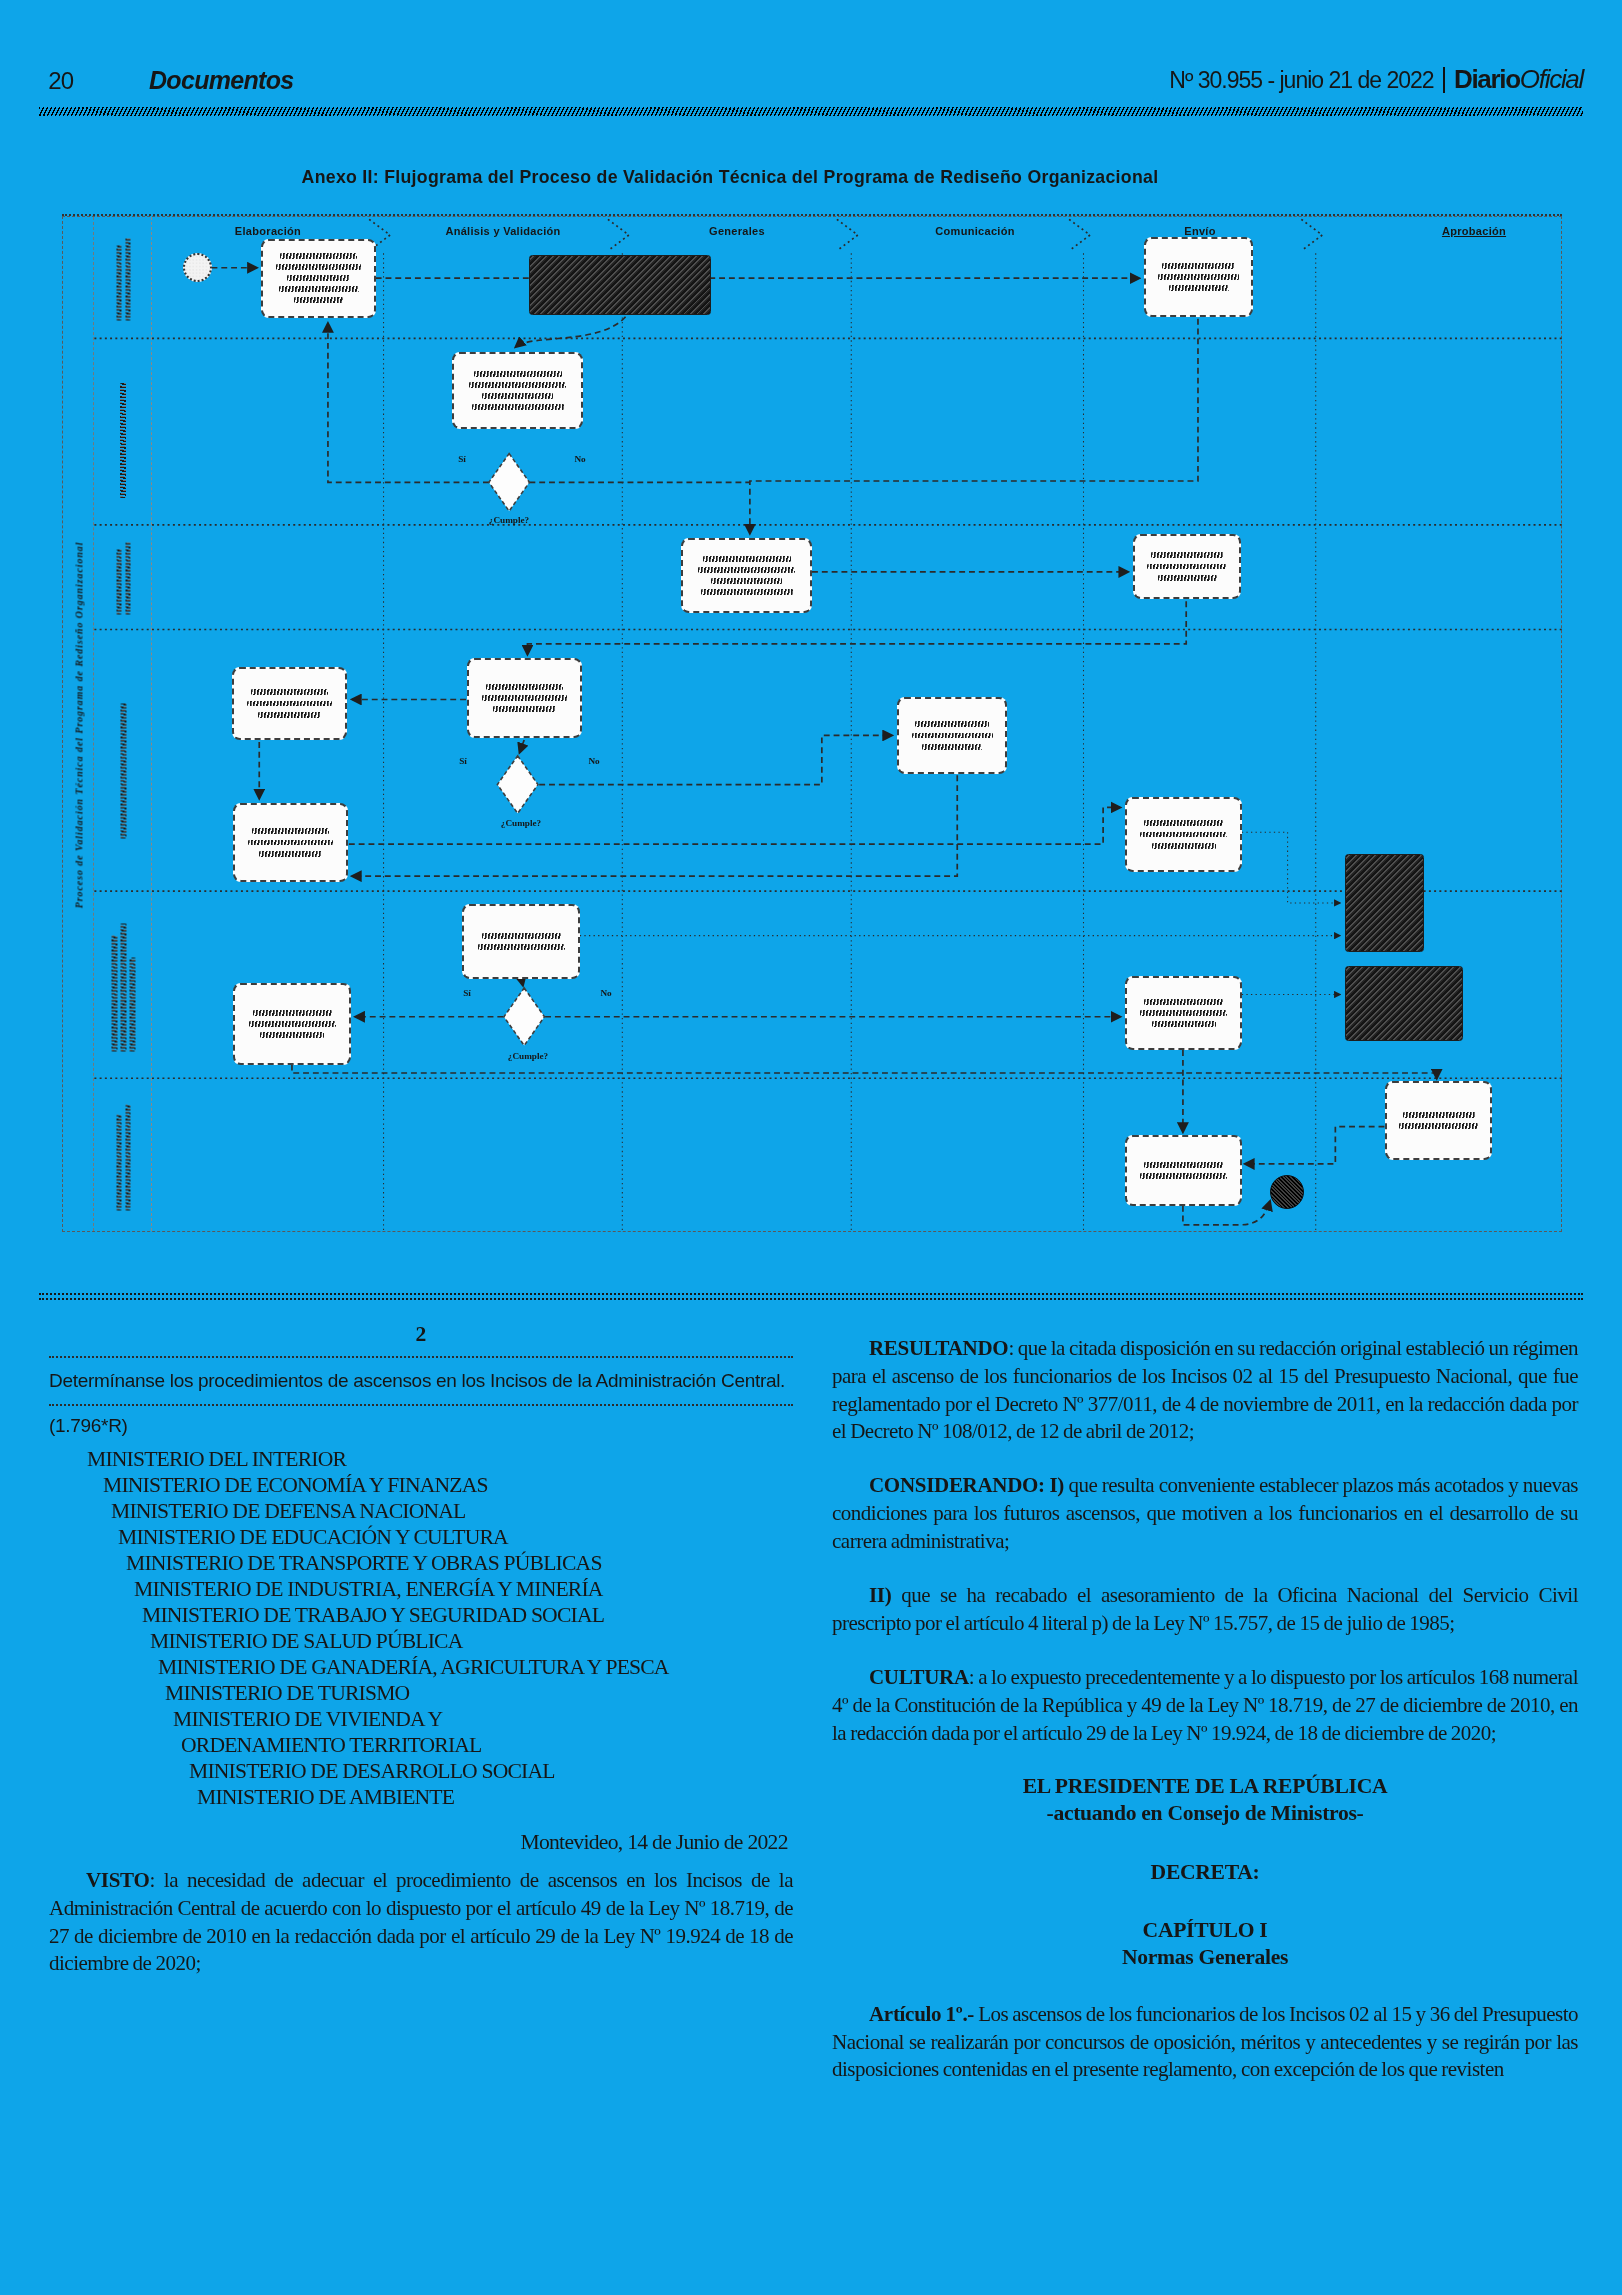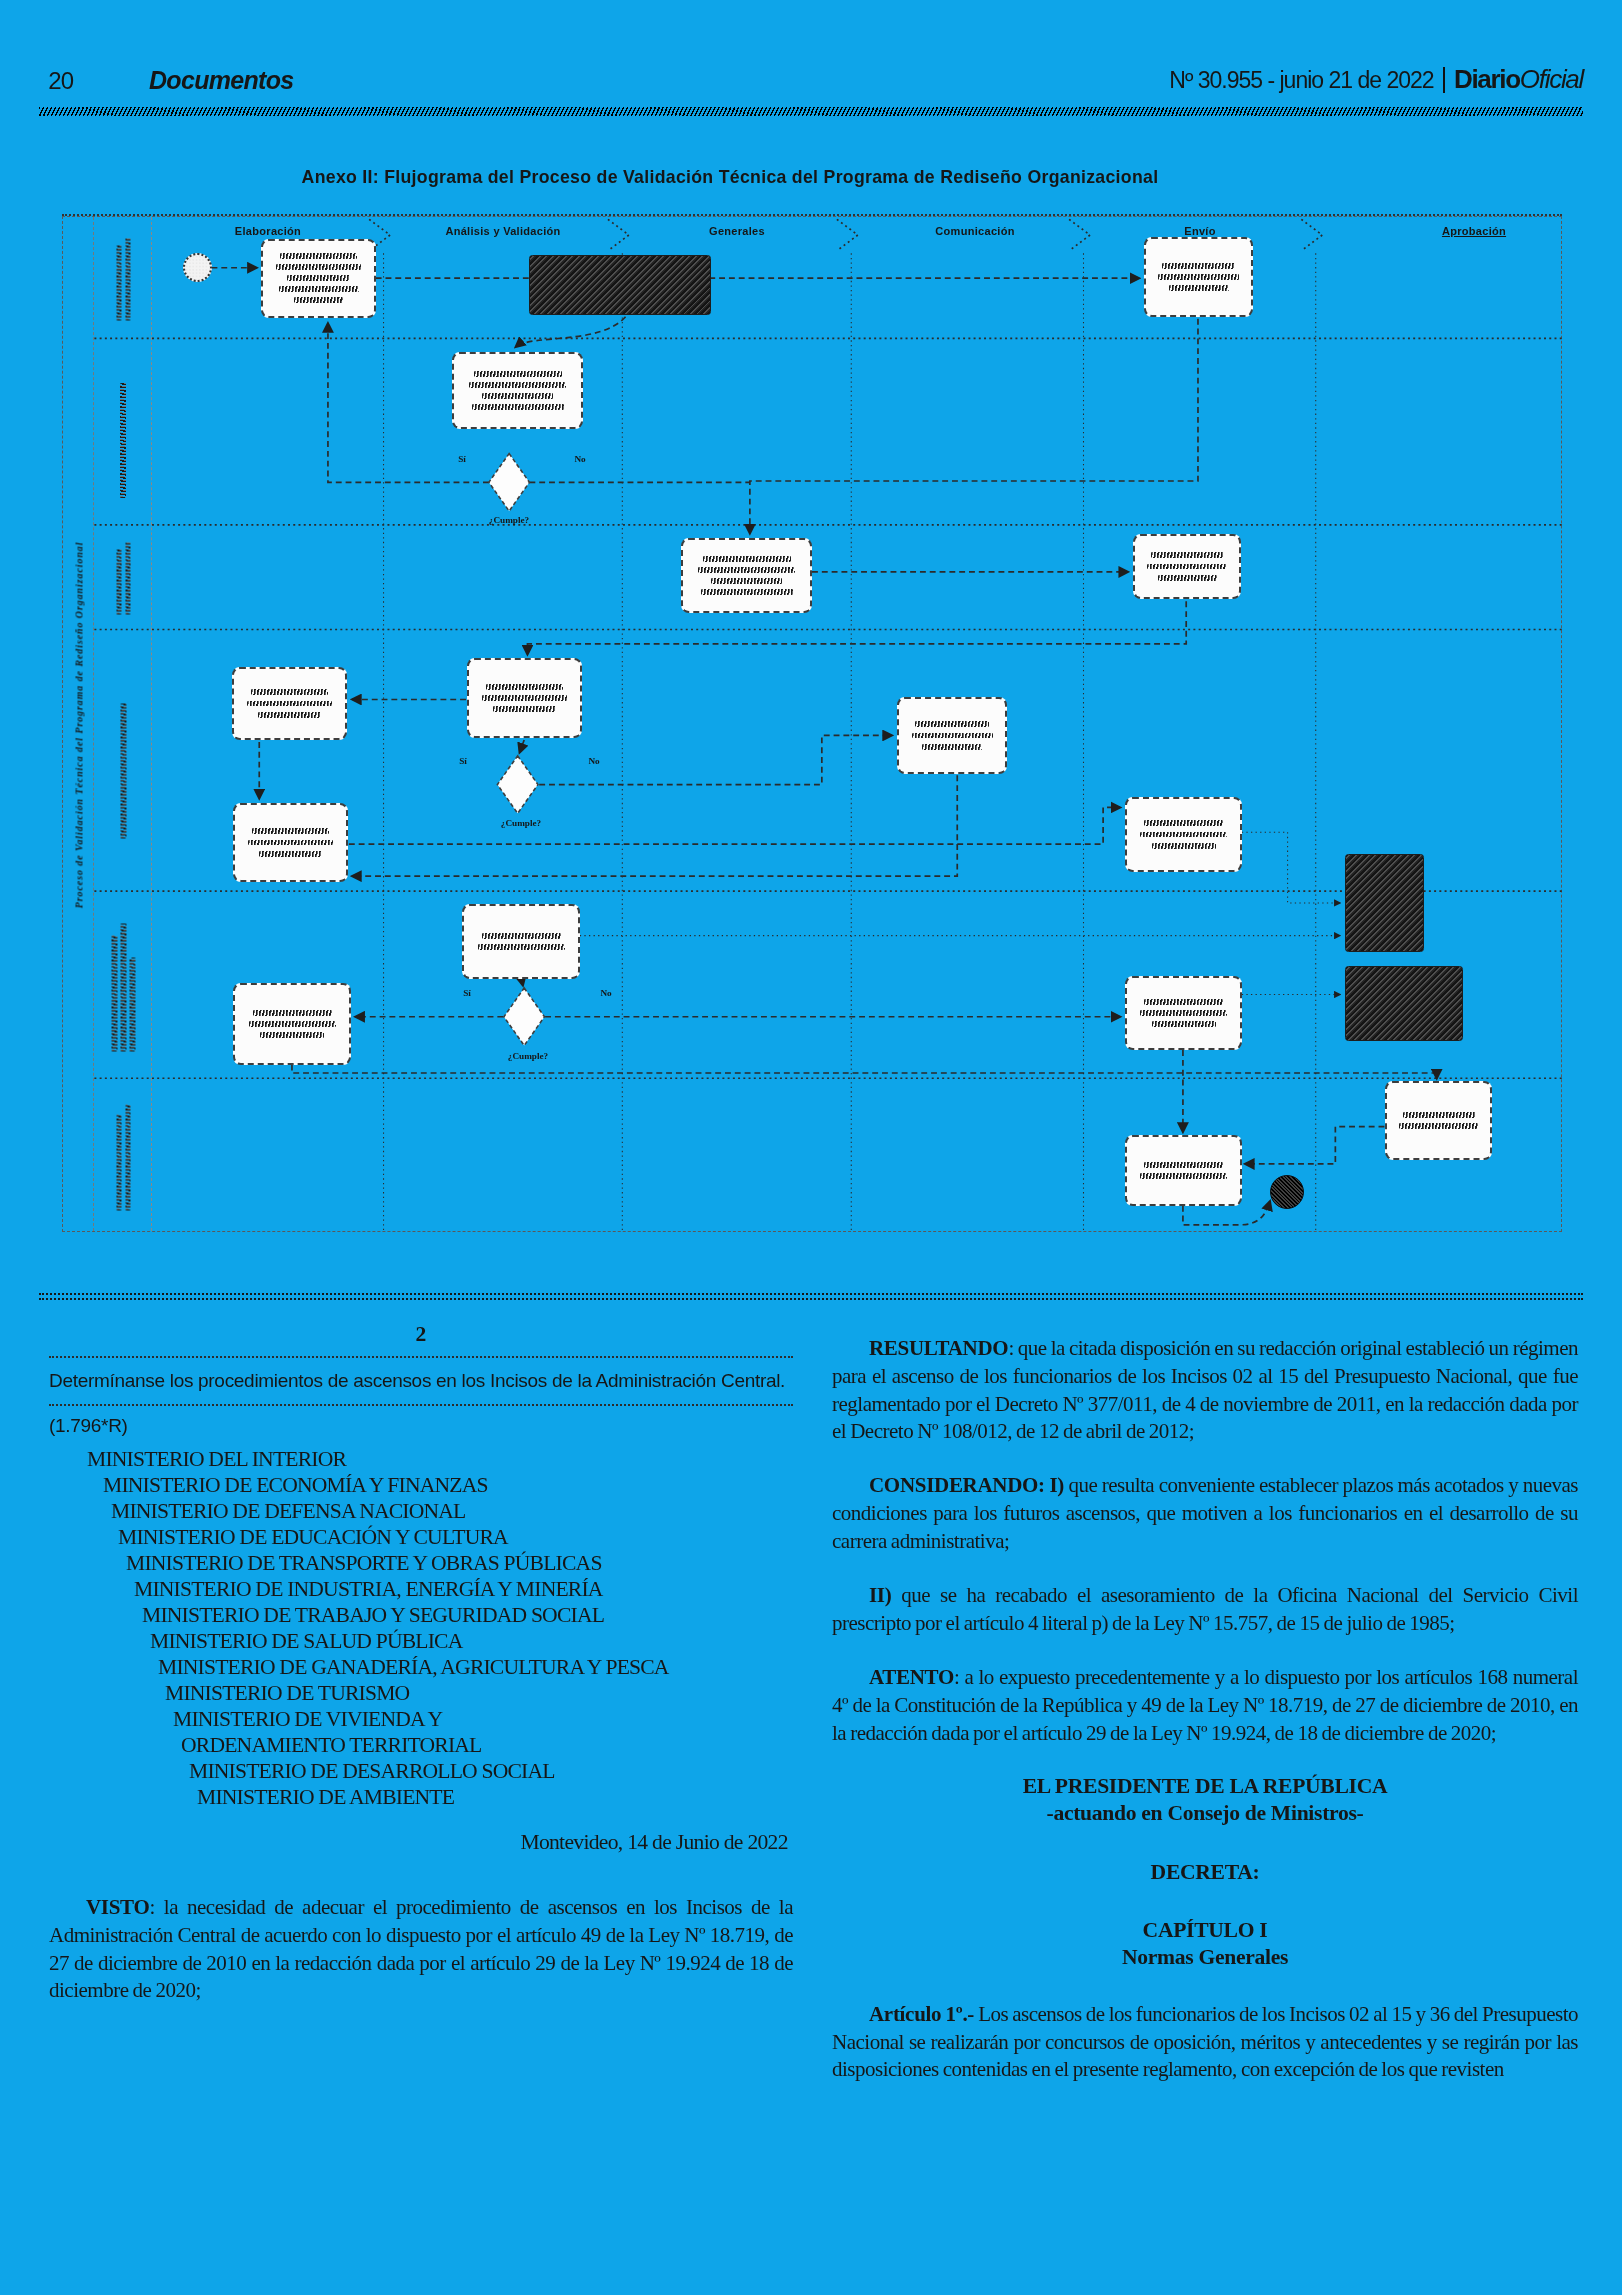--- a/index.html
+++ b/index.html
@@ -285,28 +285,28 @@
         <div class="ministry" style="padding-left: 93px;">MINISTERIO DE TRABAJO Y SEGURIDAD SOCIAL</div>
         <div class="ministry" style="padding-left: 101px;">MINISTERIO DE SALUD PÚBLICA</div>
         <div class="ministry" style="padding-left: 109px;">MINISTERIO DE GANADERÍA, AGRICULTURA Y PESCA</div>
         <div class="ministry" style="padding-left: 116px;">MINISTERIO DE TURISMO</div>
         <div class="ministry" style="padding-left: 124px;">MINISTERIO DE VIVIENDA Y</div>
         <div class="ministry" style="padding-left: 132px;">ORDENAMIENTO TERRITORIAL</div>
         <div class="ministry" style="padding-left: 140px;">MINISTERIO DE DESARROLLO SOCIAL</div>
         <div class="ministry" style="padding-left: 148px;">MINISTERIO DE AMBIENTE</div>
       </div>
     <div class="dateline">Montevideo, 14 de Junio de 2022</div>
-    <p class="para" style="margin-top:39px"><b>VISTO</b><span>: la necesidad de adecuar el procedimiento de ascensos en los Incisos de la Administración Central de acuerdo con lo dispuesto por el artículo 49 de la Ley Nº 18.719, de 27 de diciembre de 2010 en la redacción dada por el artículo 29 de la Ley Nº 19.924 de 18 de diciembre de 2020;</span></p>
+    <p class="para" style="margin-top:12px"><b>VISTO</b><span>: la necesidad de adecuar el procedimiento de ascensos en los Incisos de la Administración Central de acuerdo con lo dispuesto por el artículo 49 de la Ley Nº 18.719, de 27 de diciembre de 2010 en la redacción dada por el artículo 29 de la Ley Nº 19.924 de 18 de diciembre de 2020;</span></p>
   </div>
 
   <div id="right-col">
       <p class="para" style="margin-top: 15.7px;"><b>RESULTANDO</b><span>: que la citada disposición en su redacción original estableció un régimen para el ascenso de los funcionarios de los Incisos 02 al 15 del Presupuesto Nacional, que fue reglamentado por el Decreto Nº 377/011, de 4 de noviembre de 2011, en la redacción dada por el Decreto Nº 108/012, de 12 de abril de 2012;</span></p>
       <p class="para" style="margin-top: 11.8px;"><b>CONSIDERANDO: I)</b><span> que resulta conveniente establecer plazos más acotados y nuevas condiciones para los futuros ascensos, que motiven a los funcionarios en el desarrollo de su carrera administrativa;</span></p>
       <p class="para" style="margin-top: 11.8px;"><b>II)</b><span> que se ha recabado el asesoramiento de la Oficina Nacional del Servicio Civil prescripto por el artículo 4 literal p) de la Ley Nº 15.757, de 15 de julio de 1985;</span></p>
-      <p class="para" style="margin-top: 11.8px;"><b>ATENTO</b><span>: a lo expuesto precedentemente y a lo dispuesto por los artículos 168 numeral 4º de la Constitución de la República y 49 de la Ley Nº 18.719, de 27 de diciembre de 2010, en la redacción dada por el artículo 29 de la Ley Nº 19.924, de 18 de diciembre de 2020;</span></p>
+      <p class="para" style="margin-top: 11.8px;"><b>CULTURA</b><span>: a lo expuesto precedentemente y a lo dispuesto por los artículos 168 numeral 4º de la Constitución de la República y 49 de la Ley Nº 18.719, de 27 de diciembre de 2010, en la redacción dada por el artículo 29 de la Ley Nº 19.924, de 18 de diciembre de 2020;</span></p>
       <div class="center-line" style="margin-top: 18.3px;">EL PRESIDENTE DE LA REPÚBLICA</div>
       <div class="center-line" style="margin-top: 2.6px;">-actuando en Consejo de Ministros-</div>
       <div class="center-line" style="margin-top: 34px;">DECRETA:</div>
       <div class="center-line" style="margin-top: 33px;">CAPÍTULO I</div>
       <div class="center-line" style="margin-top: 1.3px;">Normas Generales</div>
       <p class="para" style="margin-top: 31px;"><b>Artículo 1º.-</b><span> Los ascensos de los funcionarios de los Incisos 02 al 15 y 36 del Presupuesto Nacional se realizarán por concursos de oposición, méritos y antecedentes y se regirán por las disposiciones contenidas en el presente reglamento, con excepción de los que revisten</span></p>
     </div>
 
 </div>
 

